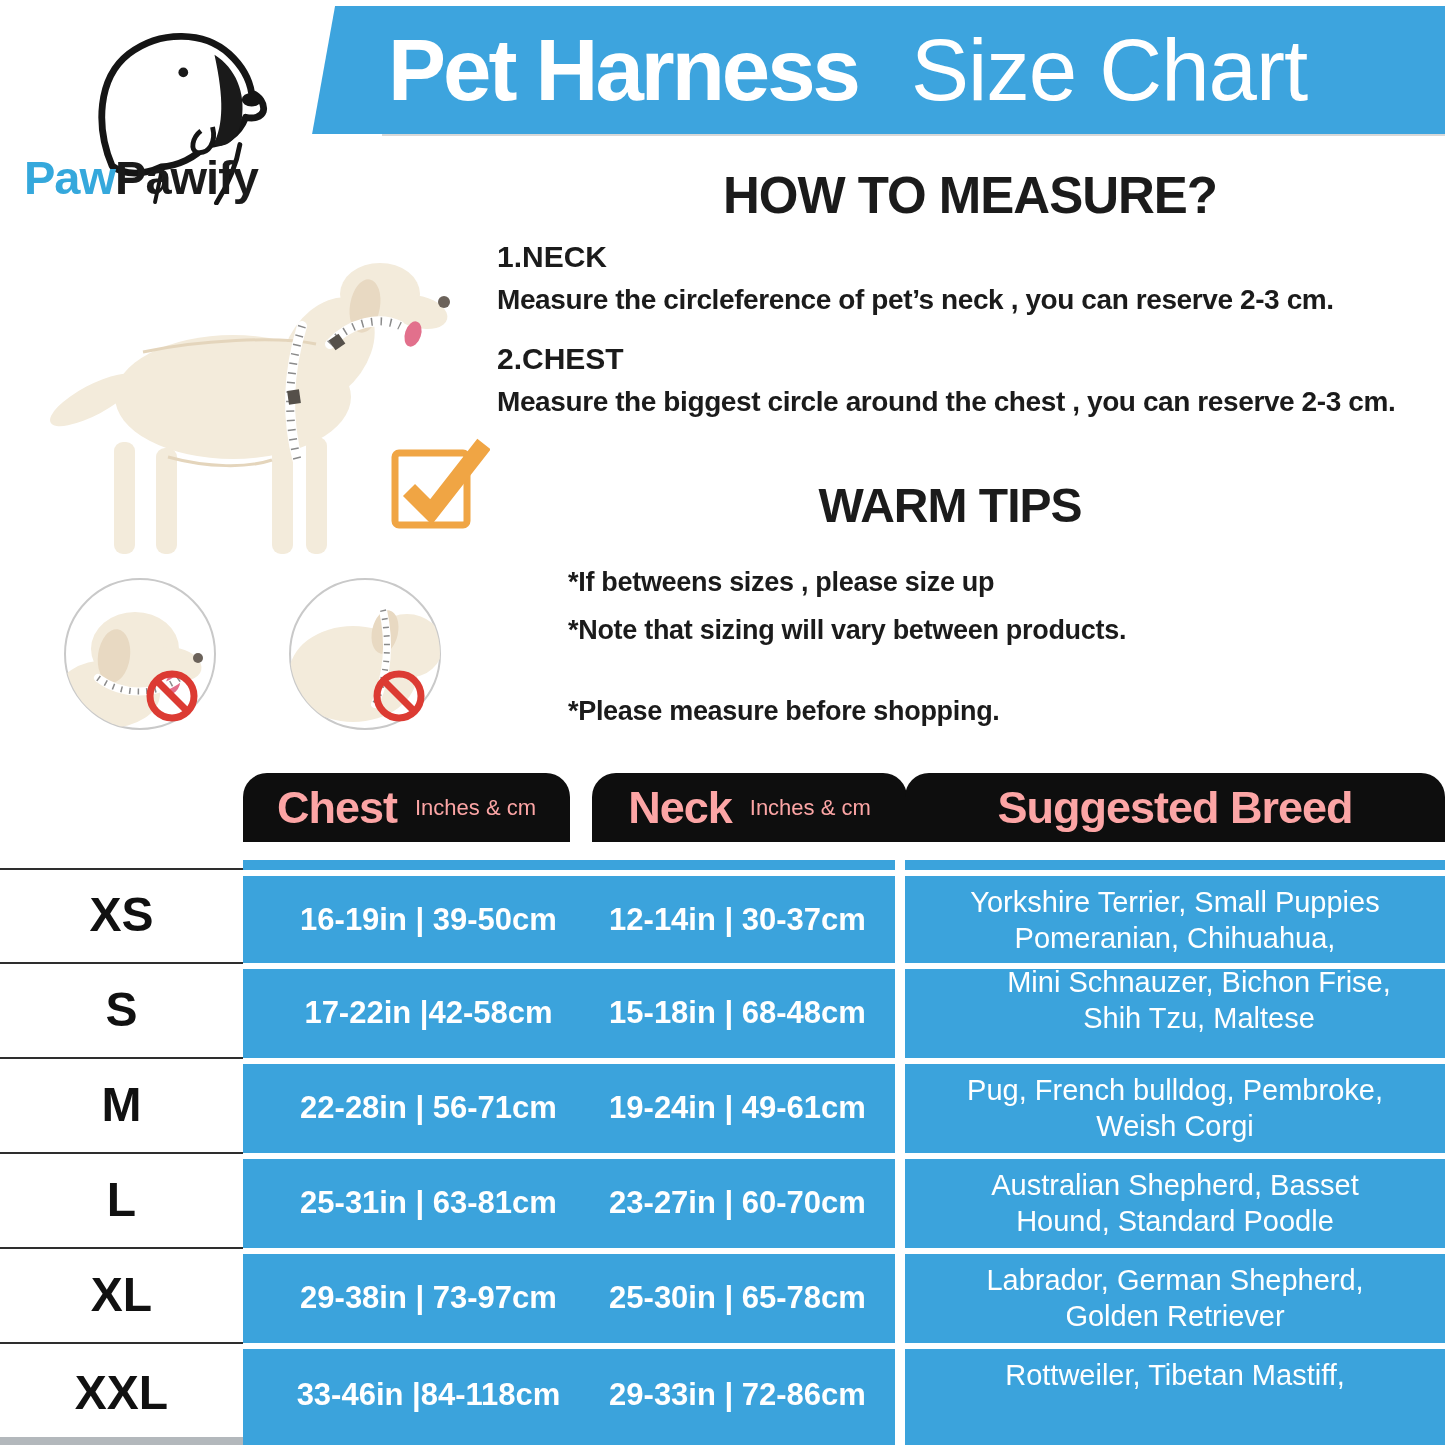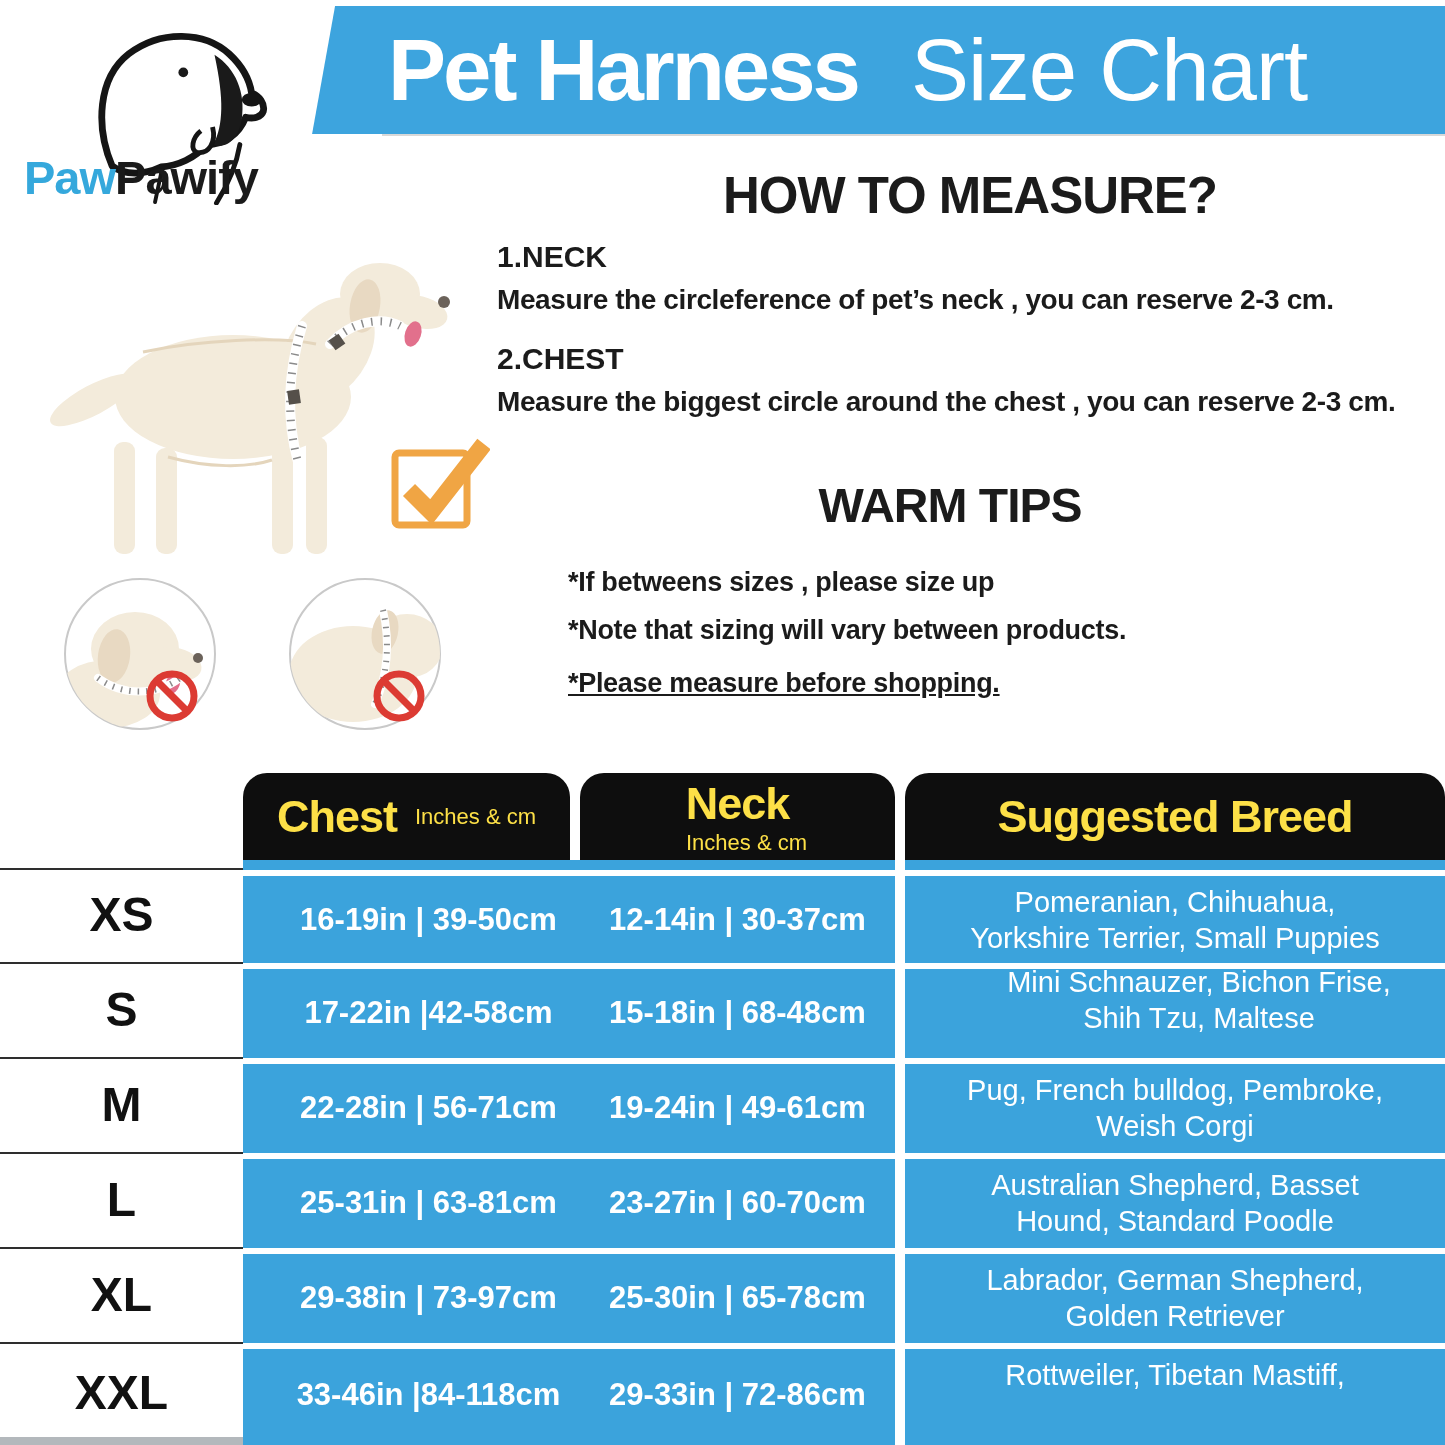--- a/index.html
+++ b/index.html
@@ -26,33 +26,33 @@
                font-size:51px;font-weight:700;color:#1b1b1b;letter-spacing:-1px;}
   .step-label{position:absolute;left:497px;font-size:30px;font-weight:700;color:#1b1b1b;}
   .step-text{position:absolute;left:497px;font-size:28px;font-weight:700;color:#1b1b1b;letter-spacing:-0.4px;white-space:nowrap;}
   .lbl-neck{top:240px;} .txt-neck{top:284px;}
   .lbl-chest{top:342px;} .txt-chest{top:386px;}
 
   
   .warm-heading{position:absolute;left:690px;top:478px;width:520px;text-align:center;
                 font-size:48px;font-weight:700;color:#1b1b1b;letter-spacing:-1px;}
   .tip{position:absolute;left:568px;font-size:27px;font-weight:700;color:#1b1b1b;letter-spacing:-0.3px;white-space:nowrap;}
-  .tip1{top:567px;} .tip2{top:615px;} .tip3{top:668px;text-decoration:underline;}
+  .tip1{top:567px;} .tip2{top:615px;} .tip3{top:696px;}
 
   
   .dog-art{position:absolute;left:48px;top:232px;}
   .check-art{position:absolute;left:388px;top:436px;}
   .circle-art-left{position:absolute;left:60px;top:574px;}
   .circle-art-right{position:absolute;left:285px;top:574px;}
 
   
-  .hdr{position:absolute;top:773px;height:87px;background:#0E0E0E;border-radius:24px 24px 0 0;
-       color:#fde047;display:flex;align-items:center;justify-content:center;}
+  .hdr{position:absolute;top:773px;height:69px;background:#0E0E0E;border-radius:24px 24px 0 0;
+       color:#fca5a5;display:flex;align-items:center;justify-content:center;}
   .hdr-chest{left:243px;width:327px;}
-  .hdr-neck{left:580px;width:315px;flex-direction:column;}
+  .hdr-neck{left:592px;width:315px;}
   .hdr-breed{left:905px;width:540px;}
   .hdr-big{font-size:45px;font-weight:700;letter-spacing:-1px;}
   .hdr-sub{font-size:22px;font-weight:400;margin-left:18px;letter-spacing:0;}
 
   .col{position:absolute;top:860px;height:585px;background:#3BA3DC;}
   .col-chest{left:243px;width:371px;}
   .col-neck{left:580px;width:315px;}
   .col-breed{left:905px;width:540px;}
   .sep{position:absolute;left:0;width:100%;height:6px;background:#fff;}
   .sep-0{top:10px;} .sep-1{top:103px;} .sep-2{top:198px;} .sep-3{top:293px;} .sep-4{top:388px;} .sep-5{top:483px;}
@@ -245,22 +245,22 @@
   </div>
 
   <div class="col col-breed">
     <div class="sep sep-0"></div>
     <div class="sep sep-1"></div>
     <div class="sep sep-2"></div>
     <div class="sep sep-3"></div>
     <div class="sep sep-4"></div>
     <div class="sep sep-5"></div>
     <div class="cellbreed rb0">
+      <div>Yorkshire Terrier,  Small Puppies</div>
       <div>Pomeranian,  Chihuahua,</div>
-      <div>Yorkshire Terrier,  Small Puppies</div>
     </div>
     <div class="cellbreed rb1">
       <div>Mini Schnauzer,  Bichon Frise,</div>
       <div>Shih Tzu,  Maltese</div>
     </div>
     <div class="cellbreed rb2">
       <div>Pug,  French bulldog,  Pembroke,</div>
       <div>Weish Corgi</div>
     </div>
     <div class="cellbreed rb3">

